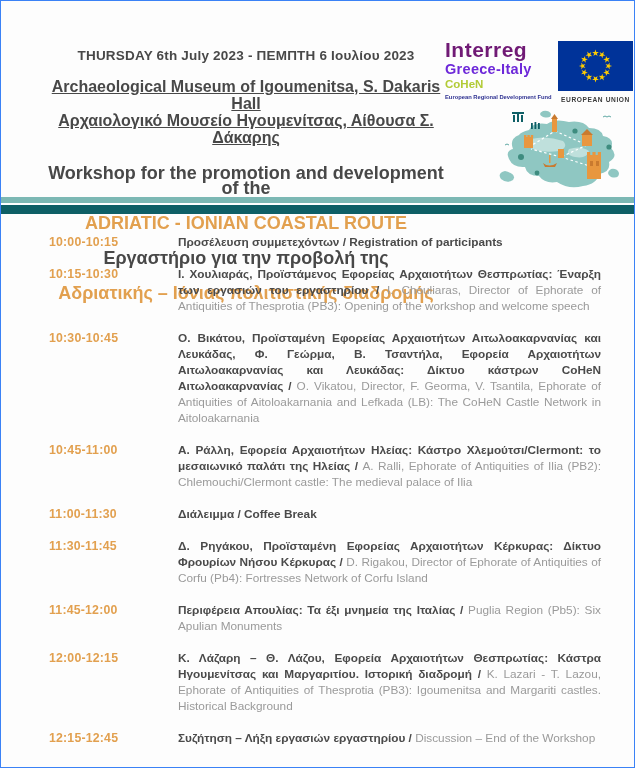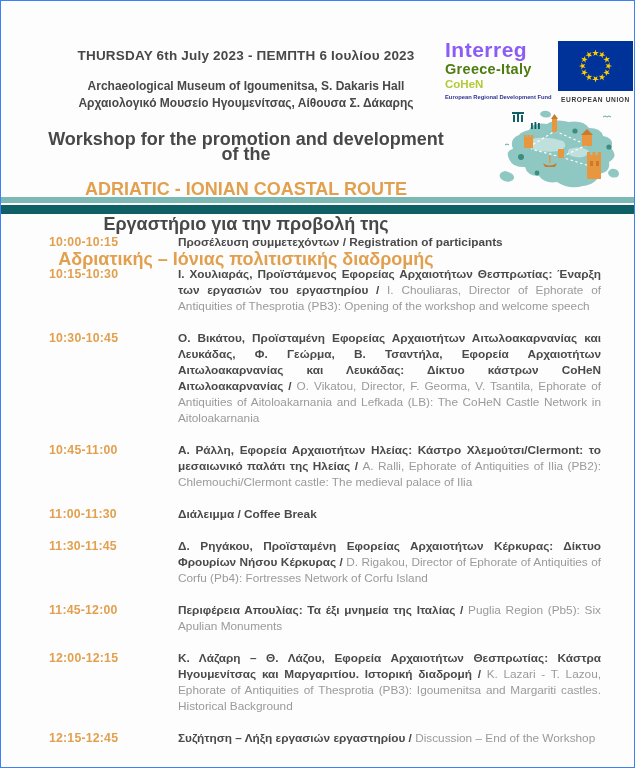--- a/index.html
+++ b/index.html
@@ -9,28 +9,28 @@
     position:relative; width:635px; height:768px; margin:0 auto;
     background:#fdfdfd; border:1px solid #3b82f6; overflow:hidden;
   }
 
   
   .header-block {
     position:absolute; top:47px; left:46px; width:398px;
     text-align:center; color:#484848;
   }
   .h-date { font-size:13.5px; font-weight:bold; letter-spacing:.2px; margin-bottom:15px; }
-  .h-venue { font-size:12px; font-weight:bold; line-height:17px; }
+  .h-venue { font-size:16px; font-weight:bold; line-height:17px;text-decoration:underline; }
   .h-workshop { margin-top:20px; font-size:18px; font-weight:bold; line-height:15px; }
   .accent { color:#E2A04F; }
 
   
   .logo-block { position:absolute; top:38px; left:444px; width:188px; }
-  .interreg-txt { font-size:21px; font-weight:bold; color:#8b5cf6; letter-spacing:.5px; line-height:22px; }
-  .program-txt { font-size:14.5px; font-weight:bold; color:#4d7c0f; line-height:16px; letter-spacing:.3px; }
+  .interreg-txt { font-size:21px; font-weight:bold; color:#701a75; letter-spacing:.5px; line-height:22px; }
+  .program-txt { font-size:14.5px; font-weight:bold; color:#6d28d9; line-height:16px; letter-spacing:.3px; }
   .project-txt { font-size:11.5px; font-weight:bold; color:#B2CB36; line-height:14px; }
   .fund-txt { font-size:5.8px; font-weight:bold; color:#2E3191; margin-top:3px; }
   .eu-flag-wrap { position:absolute; top:2px; left:113px; width:75px; text-align:center; }
   .eu-flag { display:block; }
   .eu-label { font-size:6.6px; font-weight:bold; color:#3a3a3a; letter-spacing:.6px; margin-top:5px; }
 
   
   .illustration { position:absolute; top:104px; left:490px; width:142px; height:92px; }
 
   

